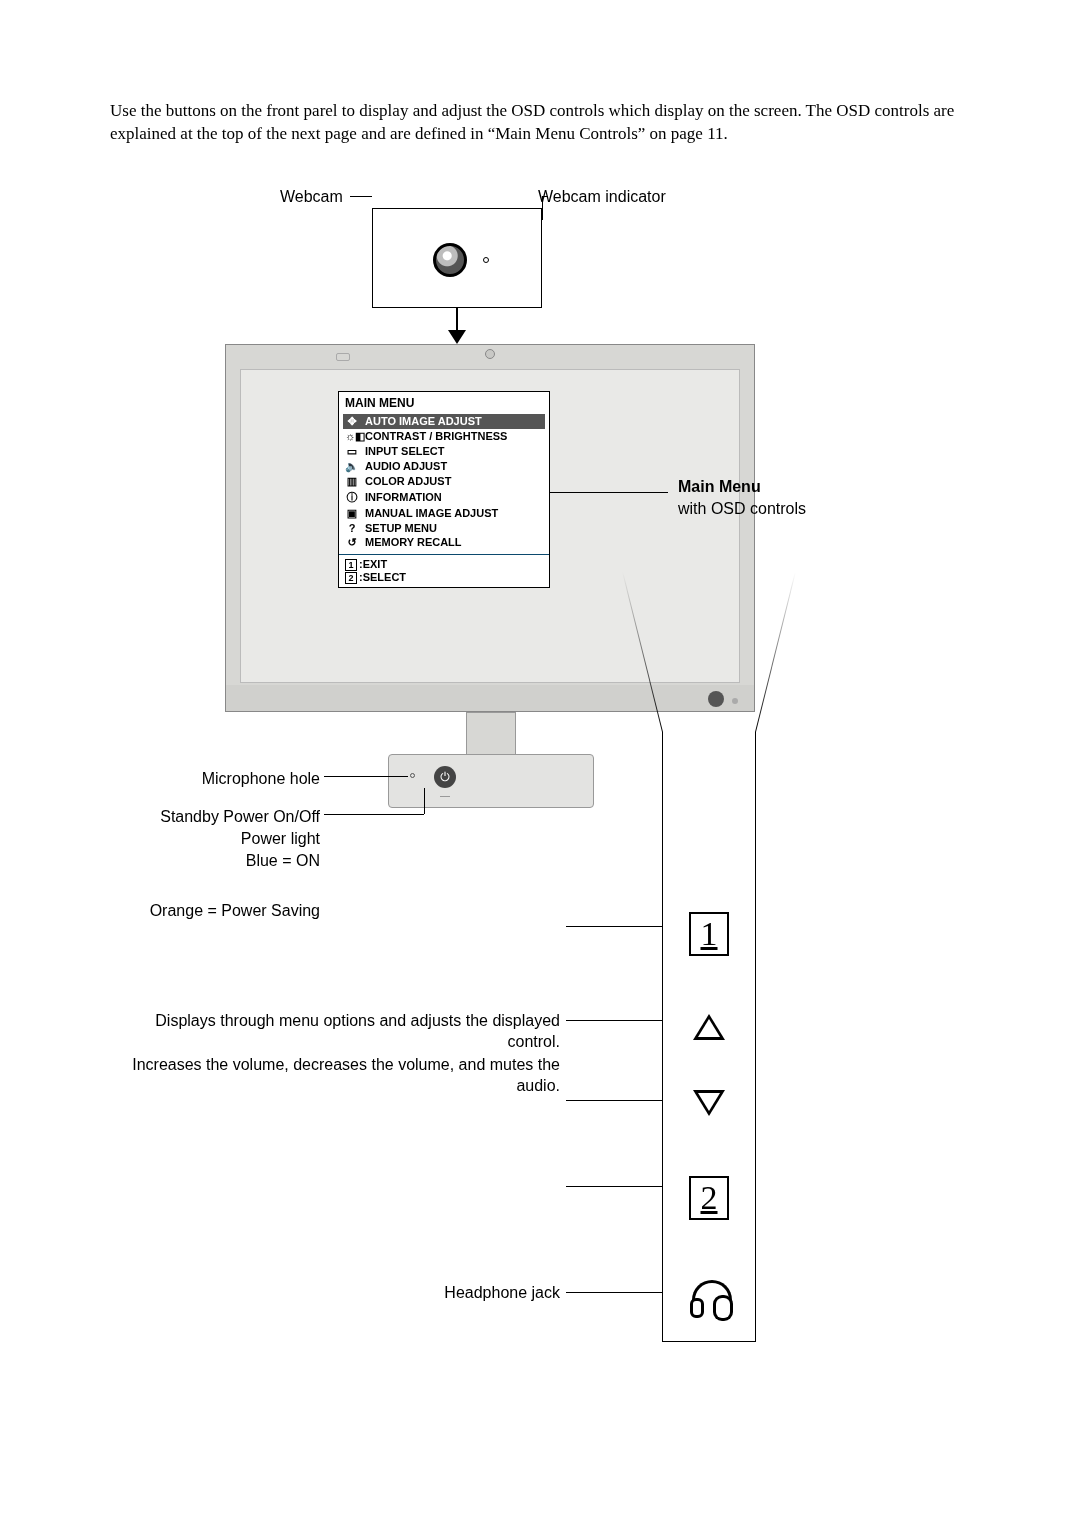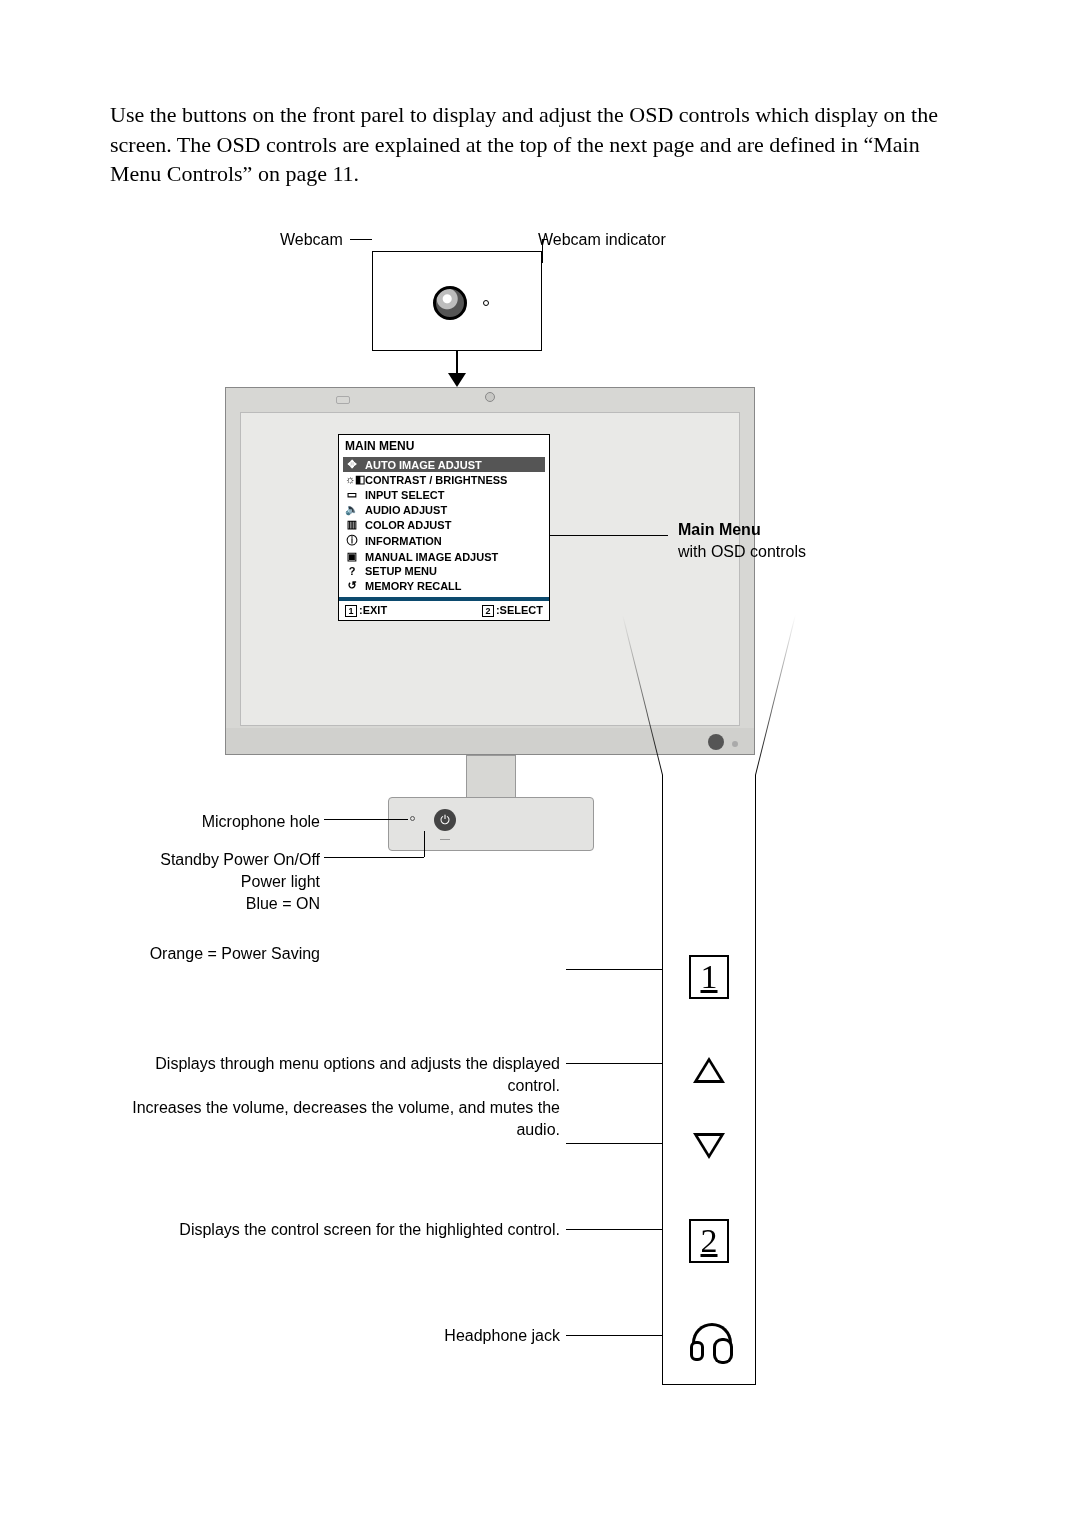--- a/index.html
+++ b/index.html
@@ -16,21 +16,21 @@
     position: relative;
     height: 100%;
   }
   h1 {
     font-size: 30px;
     font-weight: bold;
     margin-bottom: 12px;
   }
   .intro {
     font-family: "Times New Roman", Times, serif;
-    font-size: 22px;
+    font-size: 17px;
     line-height: 1.35;
     margin-bottom: 30px;
   }
   .diagram {
     position: relative;
     width: 860px;
     height: 1150px;
     margin: 0 auto;
   }
   
@@ -131,23 +131,23 @@
   }
   .osd-list { padding: 0 6px 4px 6px; }
   .osd-row {
     display:flex; align-items:center; gap:6px;
     padding:1px 0;
     font-weight:bold;
   }
   .osd-row .ico { width:14px; display:inline-block; text-align:center; font-size:11px; }
   .osd-row.sel { background:#555; color:#fff; padding:1px 2px; margin:0 -2px;}
   .osd-footer {
-    border-top:4px solid #0c4a6e;
+    border-top:1px solid #0c4a6e;
     display:flex; justify-content:space-between;
-    padding:3px 6px; font-weight:bold; font-size:11px;
+    padding:3px 6px; font-weight:bold; font-size:11px;flex-direction:column;
   }
   .numbox {
     display:inline-flex; width:12px; height:12px; border:1px solid #000; align-items:center; justify-content:center; font-size:9px; margin-right:2px;
   }
 
   
   .neck {
     position:absolute; left:356px; top:536px; width:50px; height:44px;
     background:#d7d7d4; border:1px solid #999;
   }
@@ -352,21 +352,20 @@
 
     <div class="lead" style="left:456px; top:750px; width:96px;"></div>
 
     <div class="label right" style="left:10px; top:834px; width:440px;">Displays through menu options and adjusts the displayed control.</div>
     <div class="lead" style="left:456px; top:844px; width:96px;"></div>
 
     <div class="label right" style="left:10px; top:878px; width:440px;">Increases the volume, decreases the volume, and mutes the audio.</div>
     <div class="lead" style="left:456px; top:924px; width:96px;"></div>
     <div class="lead v" style="left:552px; top:844px; height:80px;"></div>
 
-    <div class="label right" style="left:10px; top:1000px; width:440px;">Displays the control screen for the highlighted control.</div>
     <div class="lead" style="left:456px; top:1010px; width:96px;"></div>
 
     <div class="label right" style="left:10px; top:1106px; width:440px;">Headphone jack</div>
     <div class="lead" style="left:456px; top:1116px; width:96px;"></div>
 
   </div>
 
 </div>
 
 </body></html>

